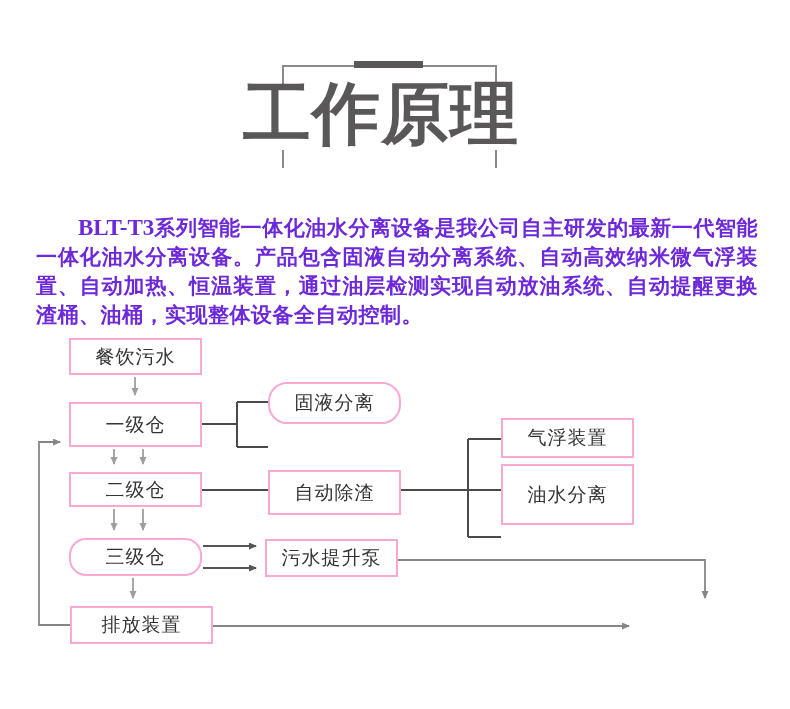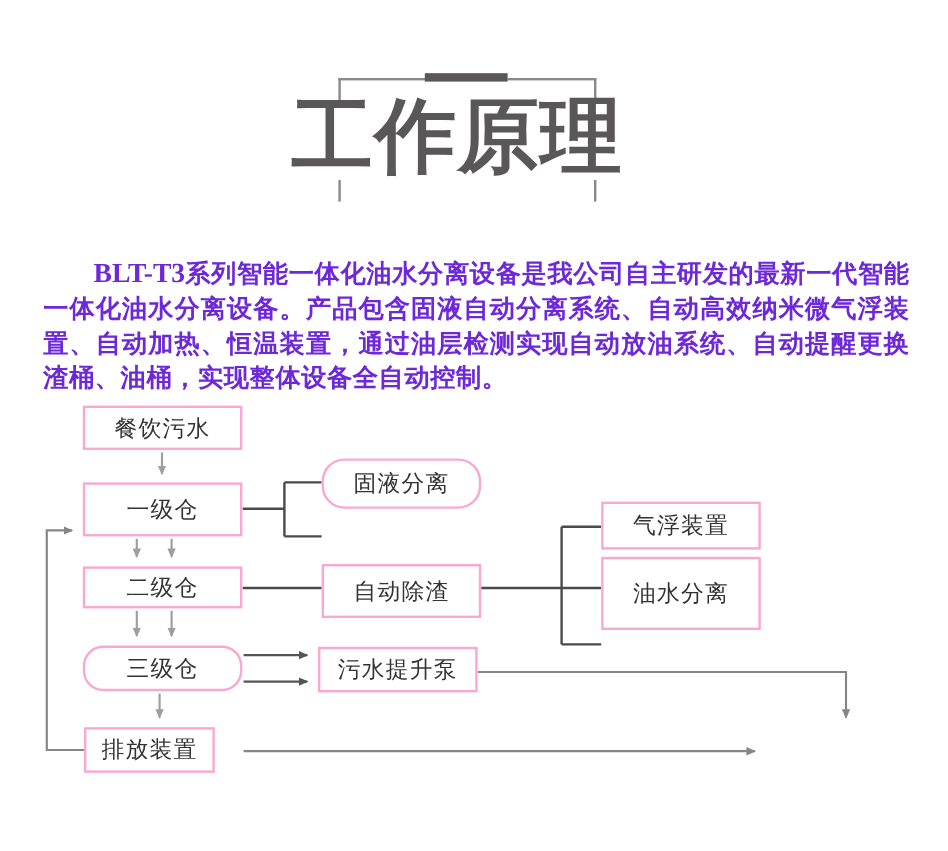--- a/index.html
+++ b/index.html
@@ -28,21 +28,21 @@
   .node{position:absolute;box-sizing:border-box;border:2px solid #f9a8d4;background:#fff;
         display:flex;align-items:center;justify-content:center;
         font-size:19px;color:#333333;letter-spacing:1px;white-space:nowrap;z-index:2;}
   #svg-connectors{position:absolute;left:0;top:0;z-index:1;}
 
   
   #n0{left:69px; top:338px;width:133px;height:37px;}
   #n1{left:69px; top:402px;width:133px;height:45px;}
   #n2{left:69px; top:472px;width:133px;height:35px;}
   #n3{left:69px; top:538px;width:133px;height:38px;border-radius:17px;}
-  #n4{left:70px; top:606px;width:109px;height:38px;}
+  #n4{left:70px; top:606px;width:143px;height:38px;}
   #n5{left:268px;top:382px;width:133px;height:42px;border-radius:19px;}
   #n6{left:268px;top:422px;width:133px;height:45px;margin-top:48px;}
   #n7{left:501px;top:418px;width:133px;height:40px;}
   #n8{left:501px;top:464px;width:133px;height:61px;}
   #n9{left:501px;top:506px;width:133px;height:37px;}
   #n10{left:265px;top:539px;width:133px;height:38px;}
   #n11{left:638px;top:607px;width:133px;height:37px;}
 </style>
 </head>
 <body>

